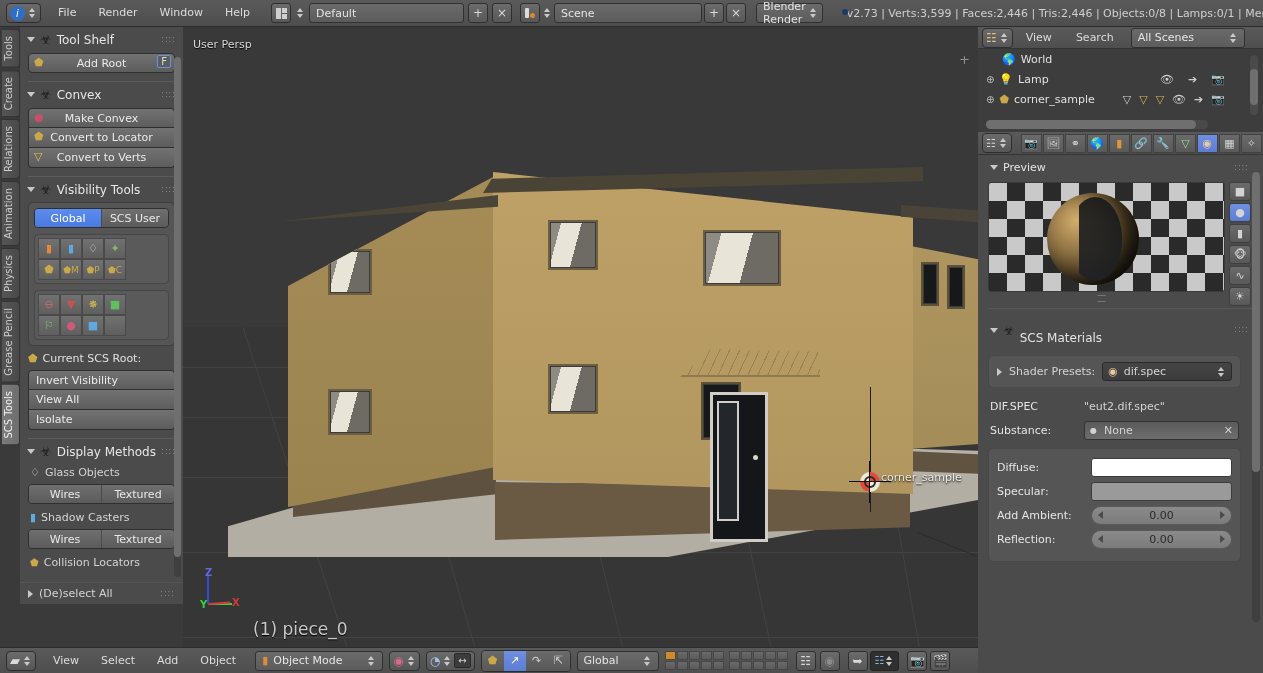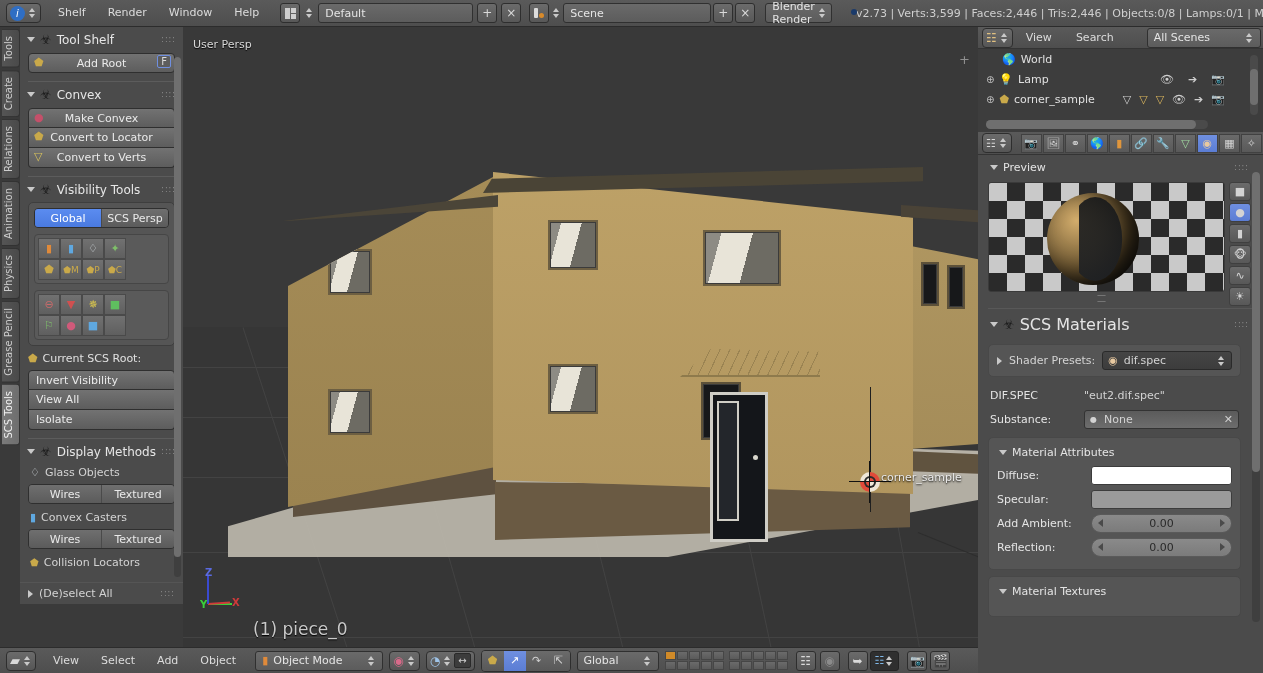--- a/index.html
+++ b/index.html
@@ -313,21 +313,21 @@
 
   <div id="topbar">
     <div class="editor-sel">
       <span style="display:inline-block;width:15px;height:15px;border-radius:50%;background:#2f6ec4;color:#fff;font-size:10px;text-align:center;line-height:15px;font-style:italic;">i</span>
       <span class="spin">
           <i class="u"></i>
           <i class="d"></i>
         </span>
     </div>
     <div style="display:flex;margin-left:6px;">
-      <span class="menu-item">Shelf</span>
+      <span class="menu-item">File</span>
       <span class="menu-item">Render</span>
       <span class="menu-item">Window</span>
       <span class="menu-item">Help</span>
     </div>
 
     <div style="display:flex;align-items:center;gap:4px;margin-left:10px;">
       <div class="sq-btn">
         <span style="display:flex;gap:1px;">
             <span style="width:5px;height:11px;background:#cfcfcf;display:block;"></span>
             <span style="display:flex;flex-direction:column;gap:1px;">
@@ -430,21 +430,21 @@
     <div class="sep"></div>
     <div class="panel-hdr">
       <span class="tri"></span>
       <span style="color:#1c1c1c;font-size:13px;">☣</span>
       <span class="ttl">Visibility Tools</span>
       <span class="grip" style="margin-left:auto;">::::</span>
     </div>
     <div style="margin:2px 8px;background:#555;border:1px solid #3e3e3e;border-radius:5px;padding:5px;">
       <div class="seg">
         <div class="on">Global</div>
-        <div>SCS Persp</div>
+        <div>SCS User</div>
       </div>
       <div style="margin-top:6px;background:#5a5a5a;border:1px solid #464646;border-radius:4px;padding:3px;">
         <div class="igrow">
           <div class="igcell" style="color:#e08a3a;">▮</div>
           <div class="igcell" style="color:#5fa8e0;">▮</div>
           <div class="igcell" style="color:#cfd6da;">♢</div>
           <div class="igcell" style="color:#7fbf6a;">✦</div>
         </div>
         <div class="igrow">
           <div class="igcell" style="color:#c9a94a;">⬟</div>
@@ -497,21 +497,21 @@
       <span>Glass Objects</span>
     </div>
     <div class="ts-row">
       <div class="seg">
         <div>Wires</div>
         <div>Textured</div>
       </div>
     </div>
     <div class="dm-lbl">
       <span style="color:#5fa8e0;">▮</span>
-      <span>Convex Casters</span>
+      <span>Shadow Casters</span>
     </div>
     <div class="ts-row">
       <div class="seg">
         <div>Wires</div>
         <div>Textured</div>
       </div>
     </div>
     <div class="dm-lbl">
       <span style="color:#c9a94a;font-size:10px;">⬟</span>
       <span>Collision Locators</span>
@@ -715,21 +715,21 @@
     <div id="out-hdr">
       <div class="editor-sel">
         <span style="color:#e0c080;font-size:12px;">☷</span>
         <span class="spin">
             <i class="u"></i>
             <i class="d"></i>
           </span>
       </div>
       <span class="menu-item">View</span>
       <span class="menu-item">Search</span>
-      <div class="layout-field" style="width:114px;justify-content:space-between;margin-left:20px;">
+      <div class="layout-field" style="width:114px;justify-content:space-between;margin-left:4px;">
         <span>All Scenes</span>
         <span class="spin">
             <i class="u"></i>
             <i class="d"></i>
           </span>
       </div>
     </div>
 
     <div style="position:relative;height:62px;overflow:hidden;">
       <div class="out-row" style="padding-left:24px;">
@@ -810,21 +810,21 @@
         <div class="prev-btn">☀</div>
       </div>
       <div style="text-align:center;color:#8d8d8d;font-size:9px;line-height:6px;margin-right:38px;">—<br>—</div>
     </div>
 
     <div style="height:1px;background:#585858;margin:4px 10px;"></div>
 
     <div class="subhdr" style="padding-left:12px;">
       <span class="tri"></span>
       <span style="color:#1c1c1c;font-size:13px;">☣</span>
-      <span style="font-size:16px;">SCS Materials</span>
+      <span style="font-size:12px;margin-top:16px;">SCS Materials</span>
       <span class="grip" style="margin-left:auto;margin-right:14px;">::::</span>
     </div>
 
     <div class="box" style="margin-right:22px;">
       <div style="display:flex;align-items:center;gap:7px;">
         <span class="tri-r"></span>
         <span style="font-size:11px;">Shader Presets:</span>
         <div class="dark-field" style="flex:1;justify-content:space-between;">
           <span style="display:flex;align-items:center;gap:6px;">
             <span style="color:#e8c9a0;">◉</span>
@@ -848,24 +848,20 @@
       <div class="field pval" style="justify-content:space-between;">
         <span style="display:flex;align-items:center;gap:7px;">
           <span style="font-size:8px;">●</span>
           <span>None</span>
         </span>
         <span style="color:#cfcfcf;">✕</span>
       </div>
     </div>
 
     <div class="box" style="margin-right:22px;padding-bottom:10px;">
-      <div class="subhdr">
-        <span class="tri"></span>
-        <span>Material Attributes</span>
-      </div>
       <div class="prow" style="margin:0;">
         <span class="plbl">Diffuse:</span>
         <div class="swatch pval" style="background:#ffffff;"></div>
       </div>
       <div class="prow" style="margin:0;justify-content:flex-end;">
         <span class="plbl">Specular:</span>
         <div class="swatch pval" style="background:#9a9a9a;"></div>
       </div>
       <div class="prow" style="margin:0;">
         <span class="plbl">Add Ambient:</span>
@@ -878,25 +874,19 @@
       <div class="prow" style="margin:0;">
         <span class="plbl">Reflection:</span>
         <div class="slider pval">
           <span class="tri-r" style="border-left-color:#4a4a4a;transform:rotate(180deg);"></span>
           <span>0.00</span>
           <span class="tri-r" style="border-left-color:#4a4a4a;"></span>
         </div>
       </div>
     </div>
 
-    <div class="box" style="margin-right:22px;padding-bottom:14px;">
-      <div class="subhdr">
-        <span class="tri"></span>
-        <span>Material Textures</span>
-      </div>
-    </div>
 
     <div id="props-scroll">
         <div id="props-thumb"></div>
       </div>
   </div>
 
 </div>
 
 </body></html>

